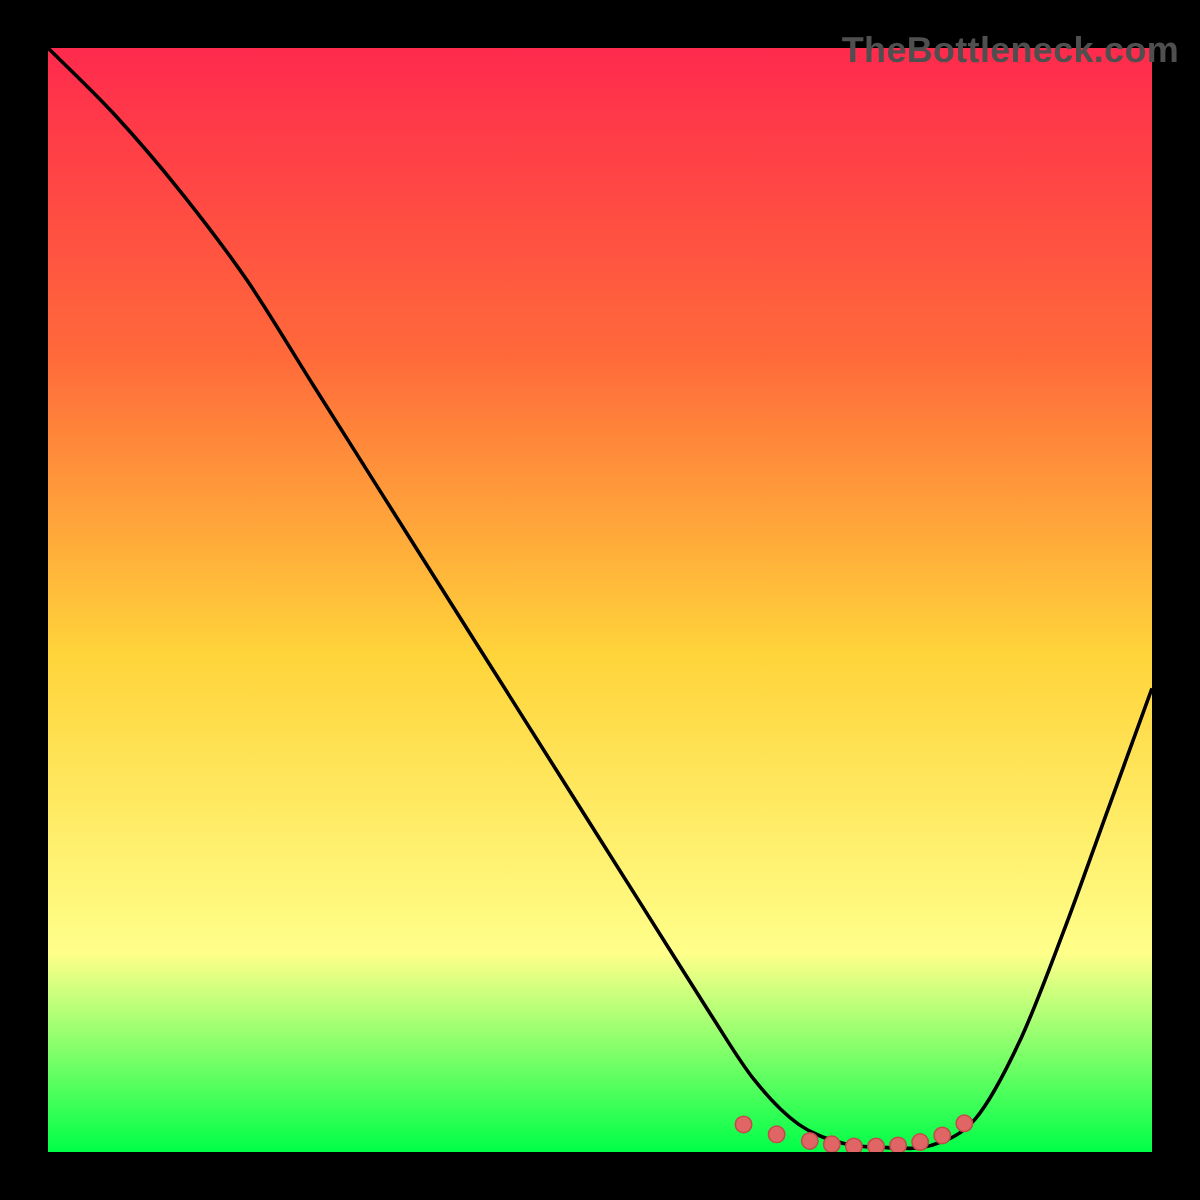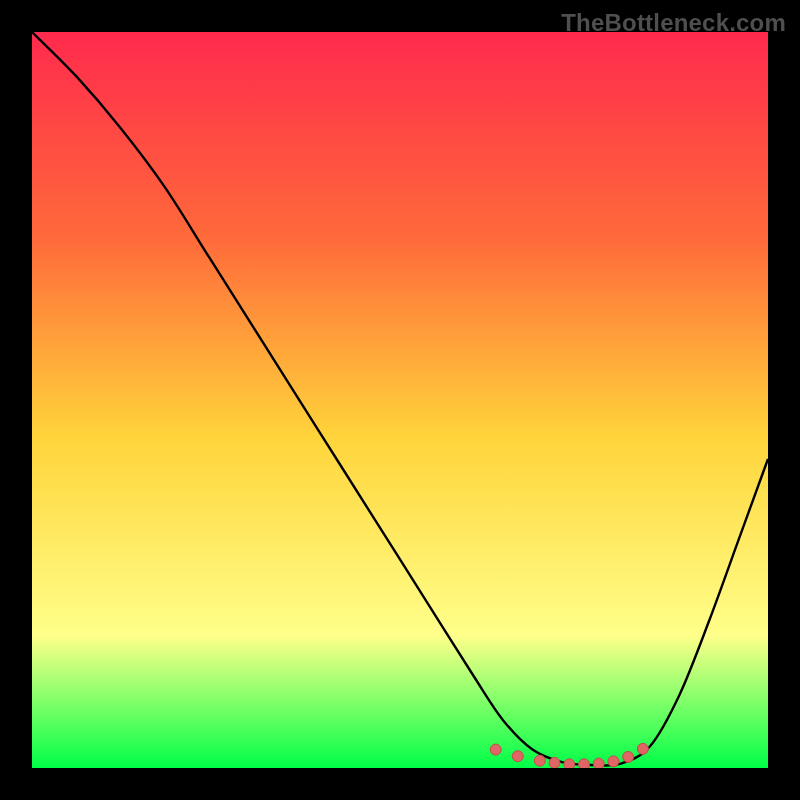--- a/index.html
+++ b/index.html
@@ -5,21 +5,21 @@
   * { margin: 0; padding: 0; box-sizing: border-box; }
   html, body { width: 800px; height: 800px; overflow: hidden; background: #000; }
   .frame {
     position: relative;
     width: 800px;
     height: 800px;
     background: #000;
   }
   .watermark {
     position: absolute;
-    top: 9px;
+    top: 20px;
     right: 14px;
     font-family: Arial, Helvetica, sans-serif;
     font-size: 24px;
     font-weight: 600;
     color: #4f4f4f;
     letter-spacing: 0.2px;
     z-index: 5;
   }
   .plot {
     position: absolute;

